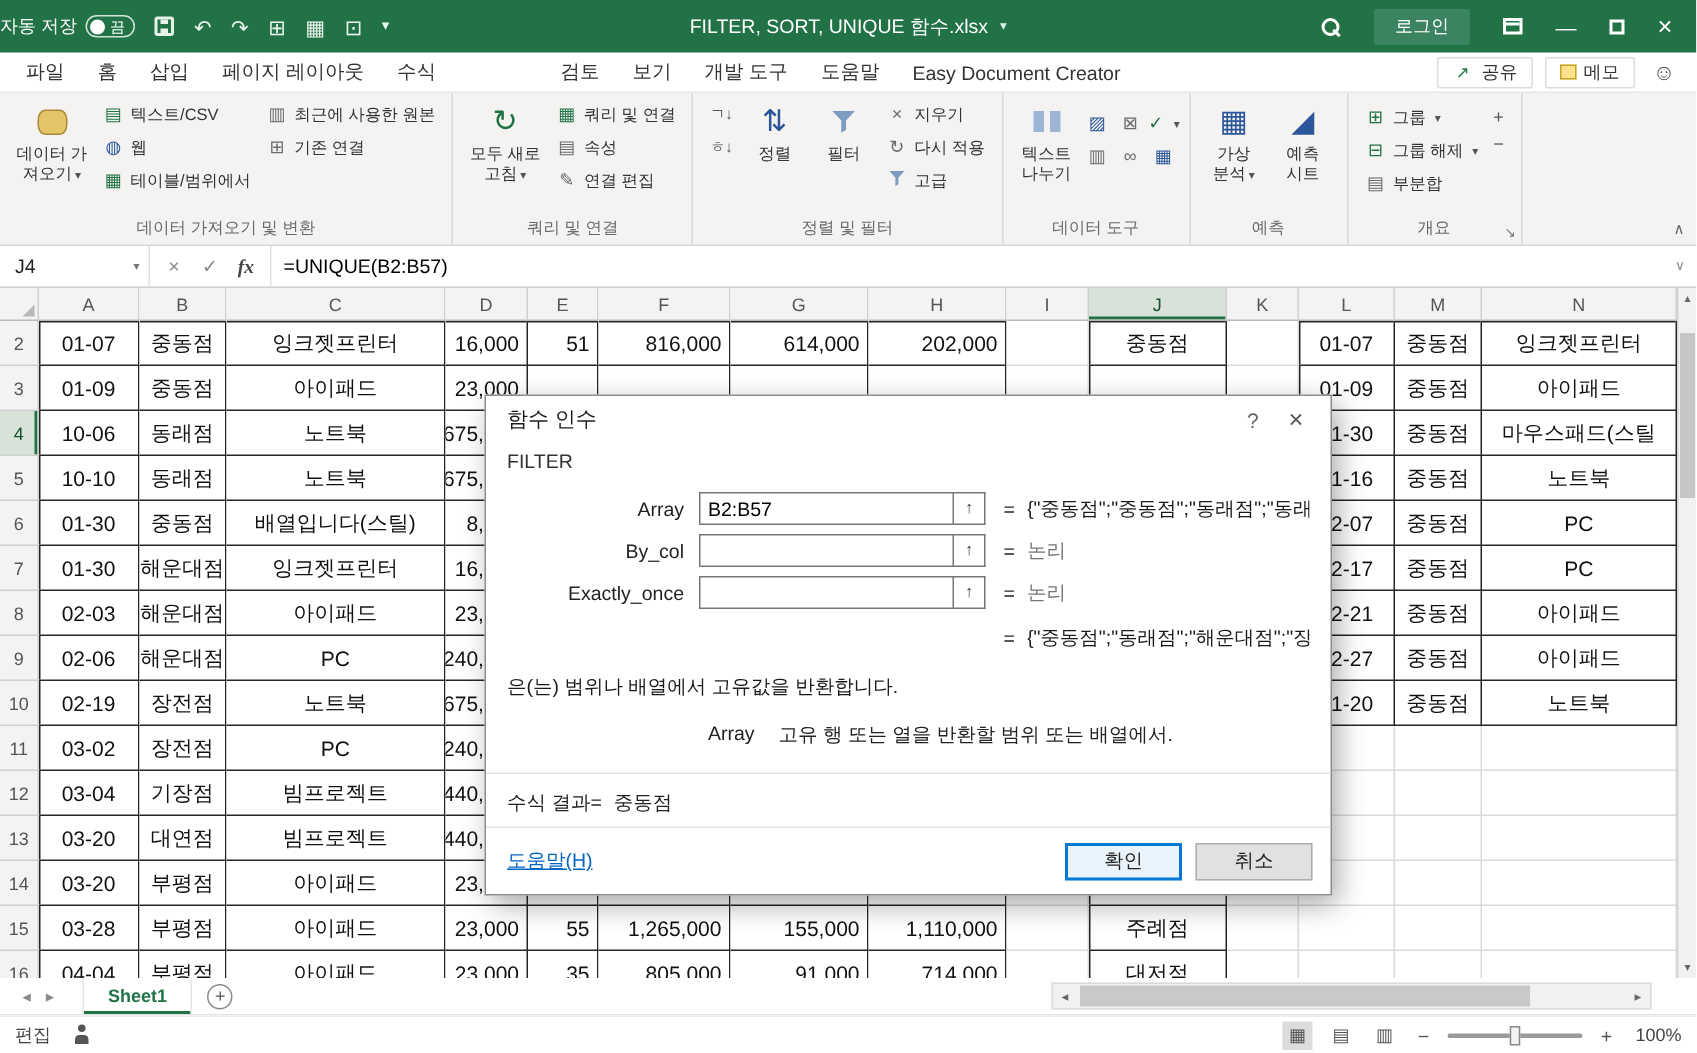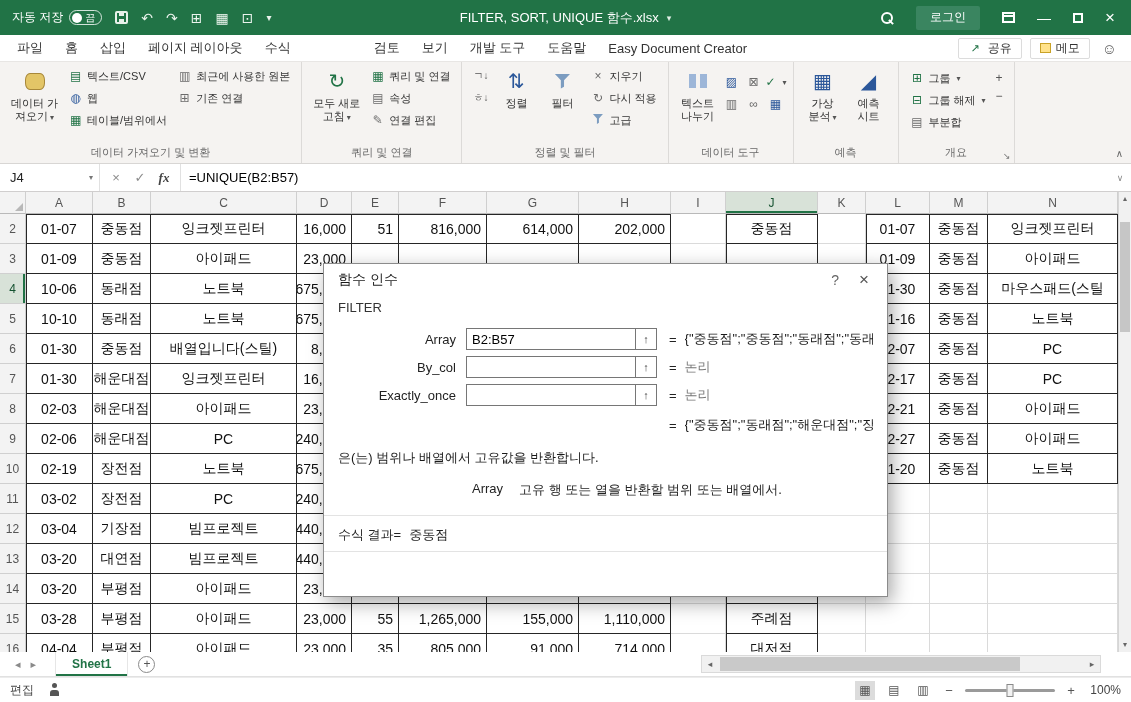--- a/index.html
+++ b/index.html
@@ -3,21 +3,21 @@
 <meta charset="utf-8">
 <style>
   * { margin:0; padding:0; box-sizing:border-box; }
   html,body { overflow:hidden; }
   body { width:1131px; height:702px; font-family:"Liberation Sans","DejaVu Sans",sans-serif; background:#fff; color:#222; }
   .app { position:relative; width:1131px; height:702px; overflow:hidden; background:#fff; }
   button { background:none; border:none; font:inherit; color:inherit; cursor:default; }
 
   
   .titlebar { height:35px; background:#217346; display:flex; align-items:center; color:#fff; font-size:12px; position:relative; }
-  .qat { display:flex; align-items:center; gap:13px; padding-left:12px; }
+  .qat { display:flex; align-items:center; gap:13px; }
   .autosave { display:flex; align-items:center; gap:6px; }
   .pill { display:flex; align-items:center; gap:3px; border:1px solid #ffffffcc; border-radius:8px; height:15px; padding:0 6px 0 2px; }
   .knob { width:10px; height:10px; border-radius:50%; background:#fff; display:inline-block; }
   .pilltxt { font-size:10px; color:#fff; }
   .sv { width:13px; height:13px; border:2px solid #e8f1ea; border-radius:2px; position:relative; display:inline-block; }
   .sv::before { content:""; position:absolute; top:0; left:2px; right:2px; height:3px; background:#e8f1ea; }
   .sv::after { content:""; position:absolute; bottom:0; left:2px; right:2px; height:3px; background:#e8f1ea; }
   .qi { color:#eaf3ec; font-size:14px; line-height:1; }
   .qi.small { font-size:10px; }
   .wtitle { position:absolute; left:50%; transform:translateX(-50%); display:flex; align-items:center; gap:6px; font-size:13px; color:#fff; white-space:nowrap; }
@@ -783,15 +783,22 @@
         <span class="argn">Array</span>
         <span>고유 행 또는 열을 반환할 범위 또는 배열에서.</span>
       </div>
     </div>
     <div class="dsep1"></div>
     <div class="dresult">
       <span>수식 결과=</span>
       <span>중동점</span>
     </div>
     <div class="dsep2"></div>
+    <div class="dfooter">
+      <a class="dhelplink">도움말(H)</a>
+      <div class="dbtns">
+        <button class="okbtn">확인</button>
+        <button class="cancelbtn">취소</button>
+      </div>
+    </div>
   </div>
 
 </div>
 
 </body></html>

